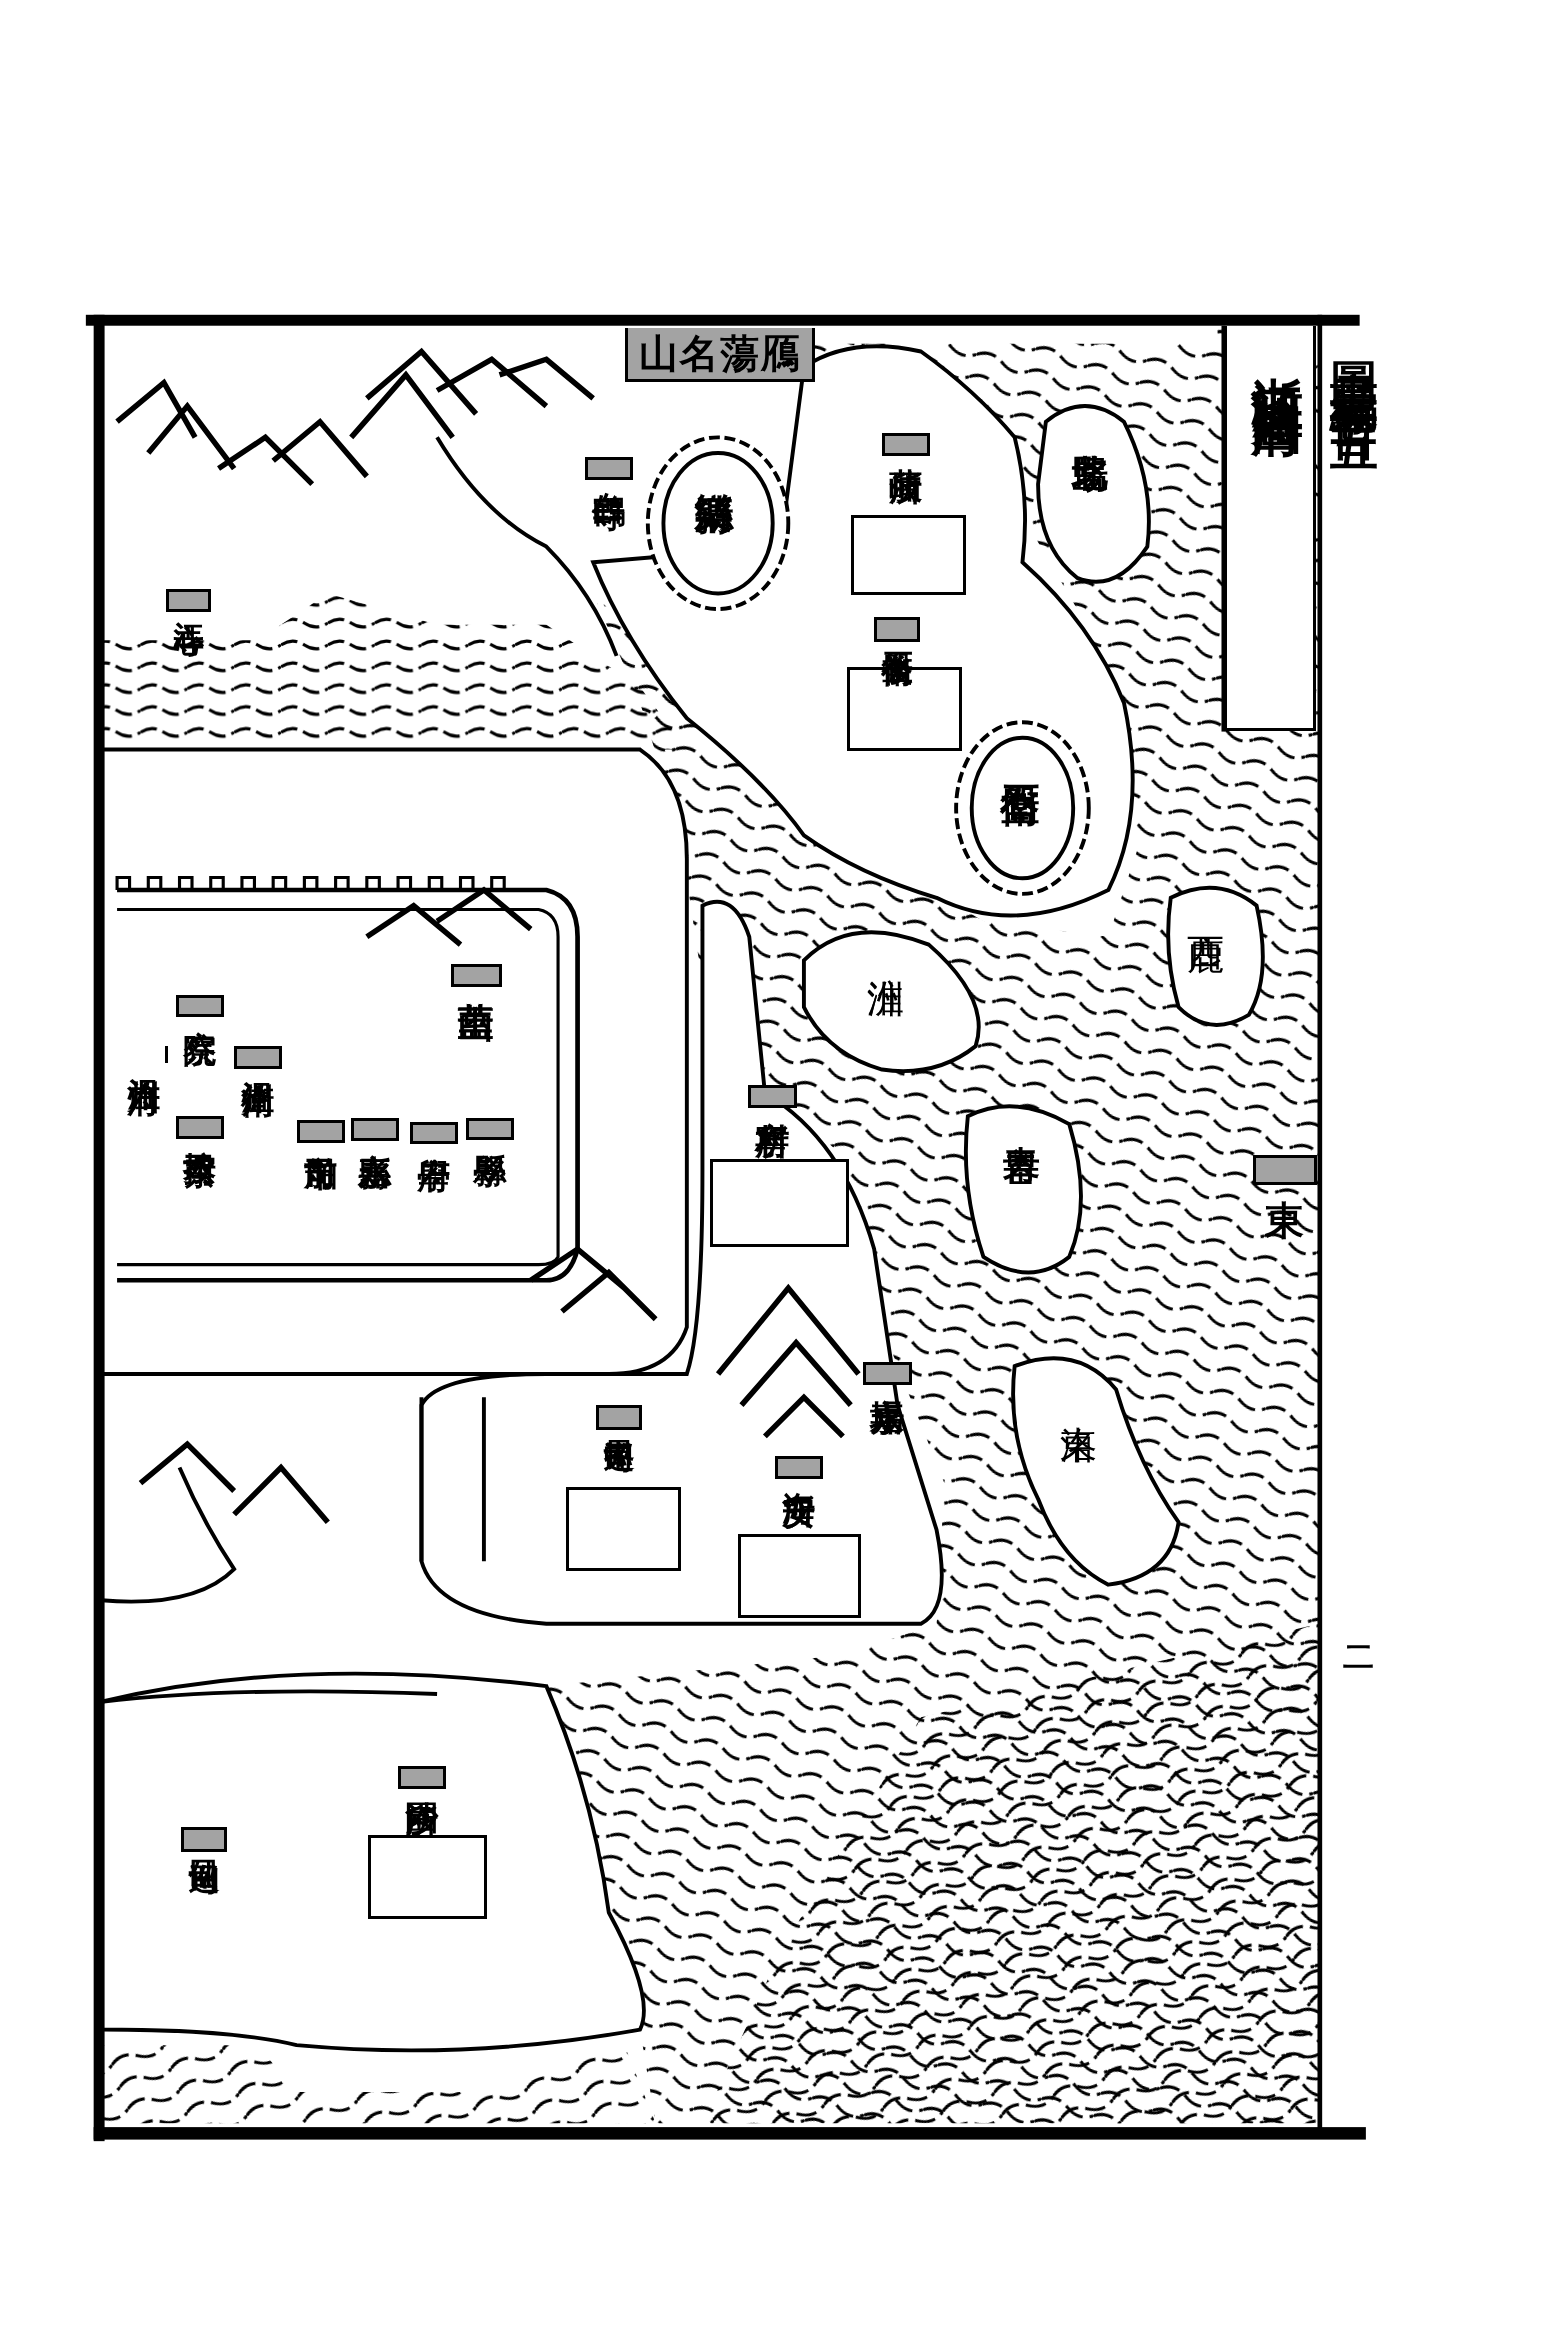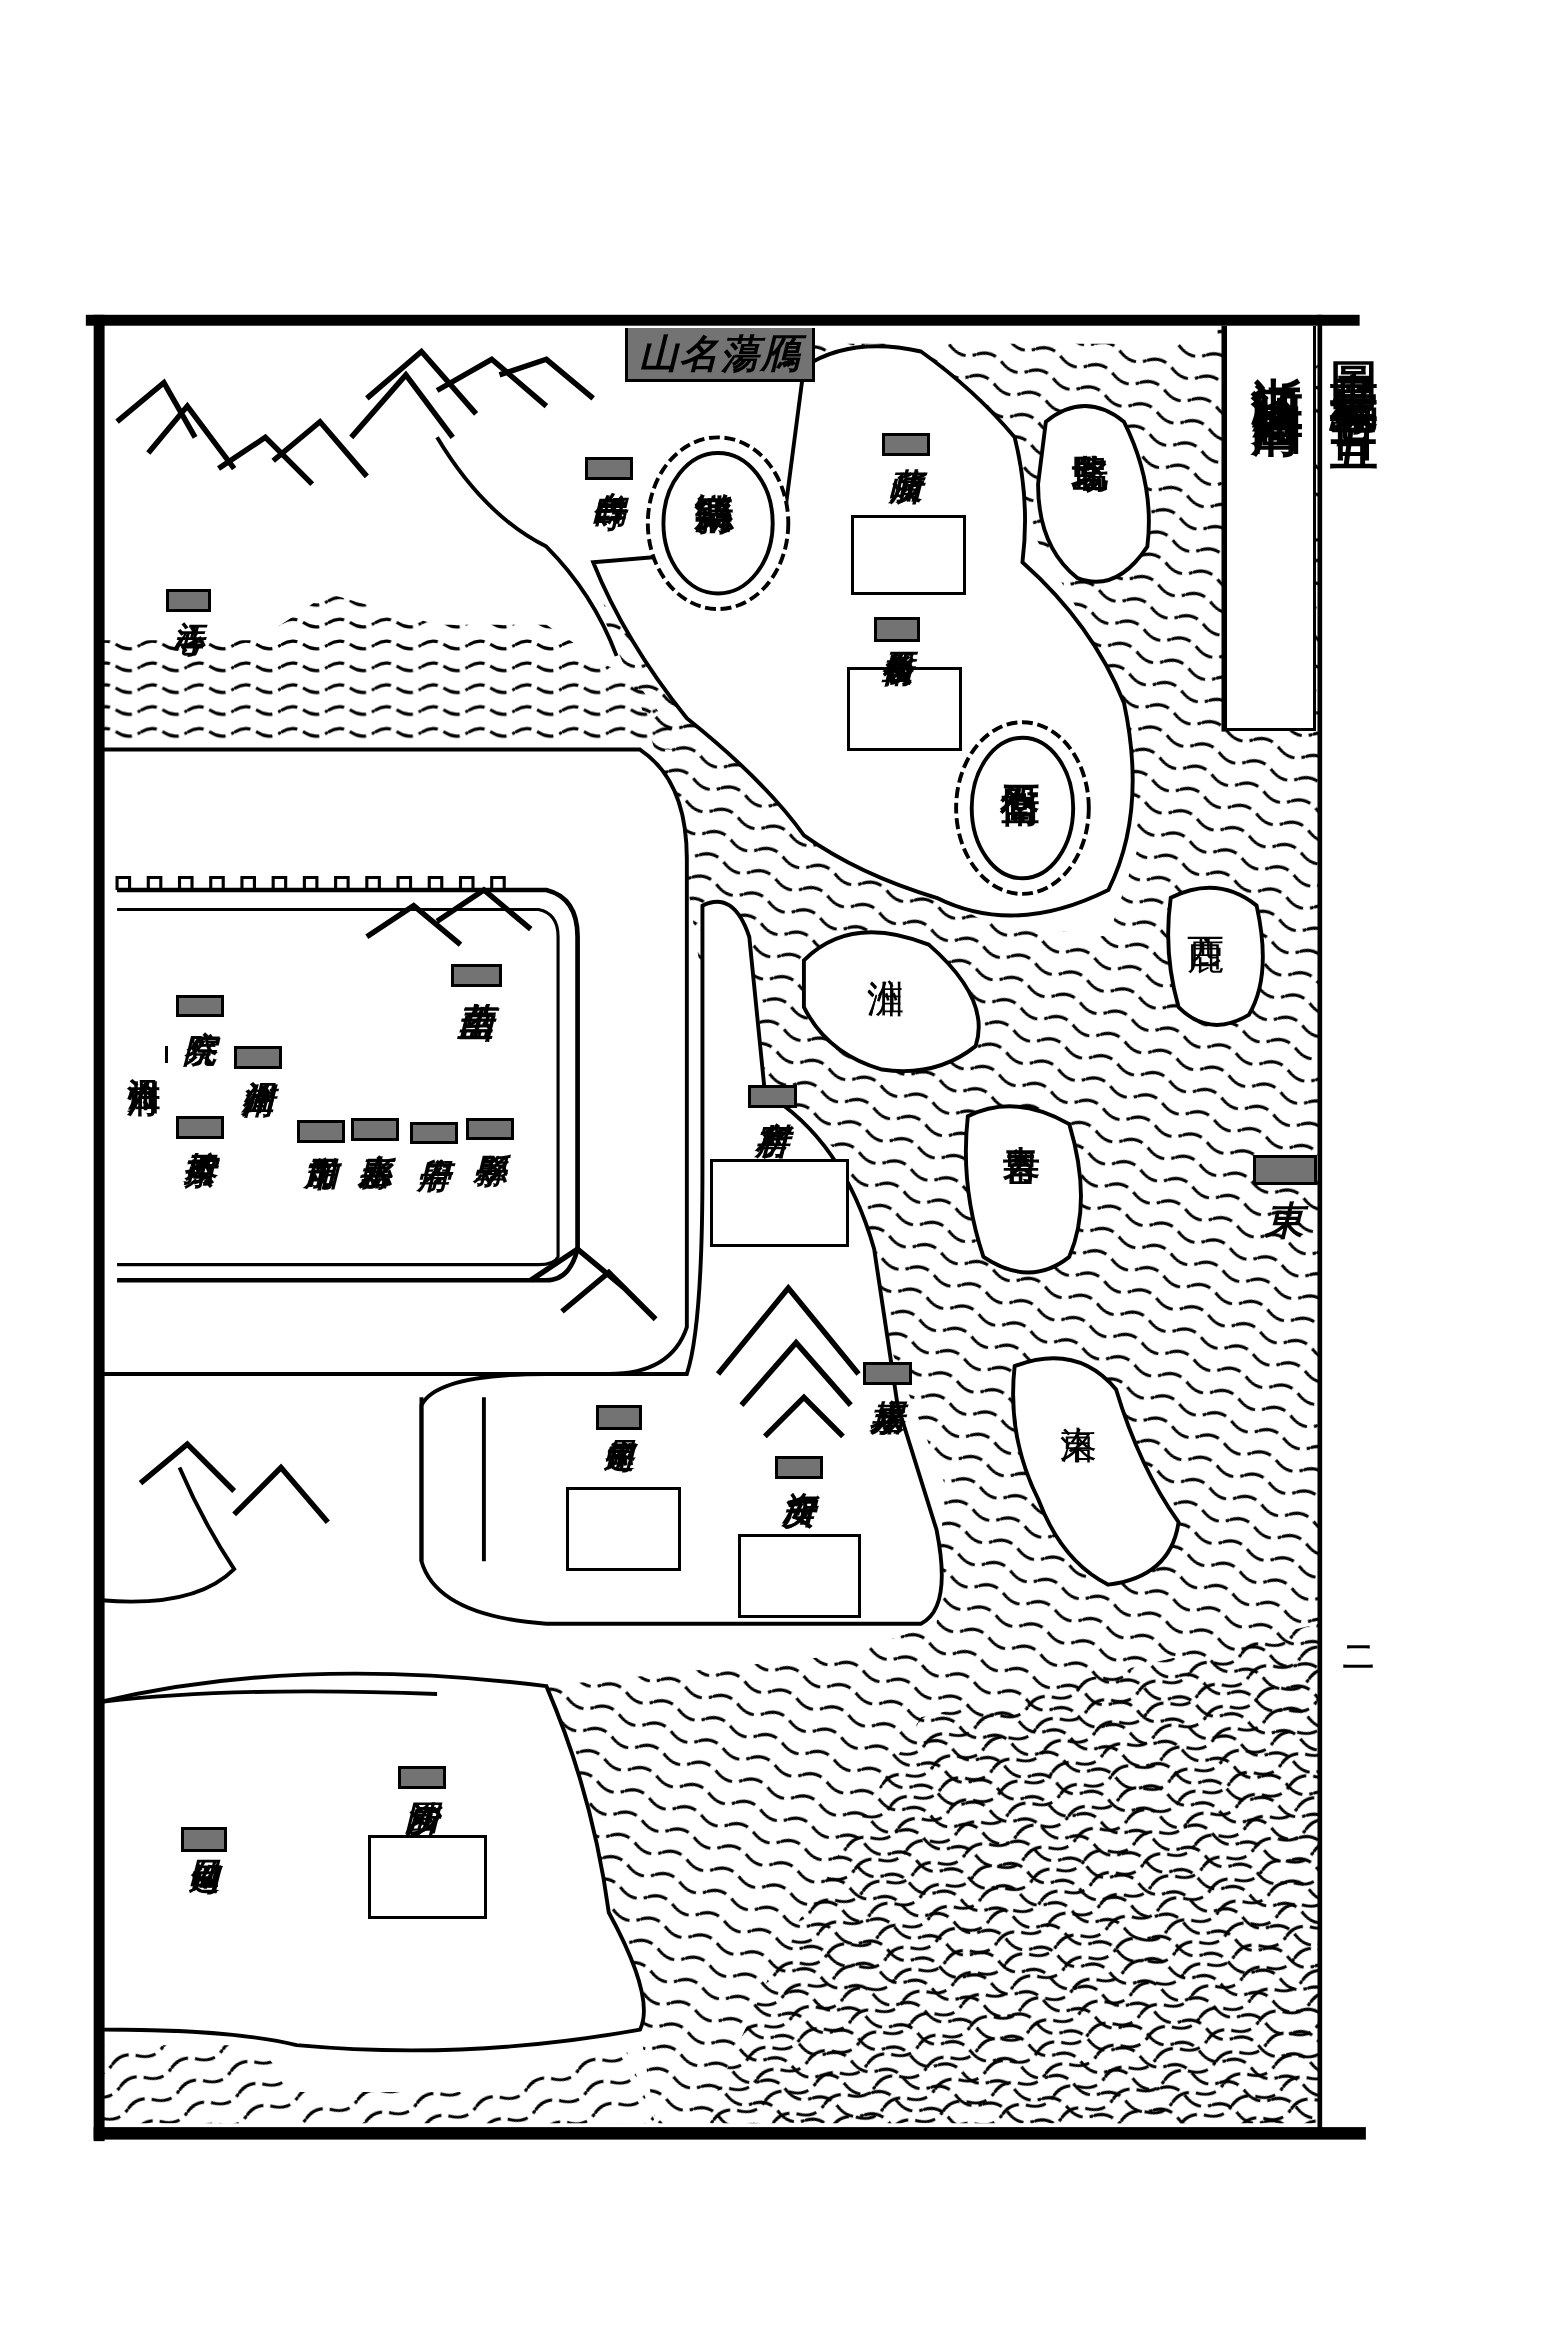--- a/index.html
+++ b/index.html
@@ -2,21 +2,21 @@
 <html style="font-size:12.5px"><head>
 <meta charset="utf-8">
 <style>
   html, body { margin: 0; padding: 0; background: #ffffff; }
   body { width: 1561px; height: 2342px; position: relative; overflow: hidden;
          font-family: "DejaVu Serif", "Liberation Serif", serif; color: #000; }
   #map-svg { position: absolute; left: 0; top: 0; width: 1561px; height: 2342px; }
   .lbl { position: absolute; writing-mode: vertical-rl; text-orientation: upright;
          font-family: "DejaVu Serif", "Liberation Serif", serif; font-weight: bold;
          color: #000; line-height: 1; letter-spacing: 1.6px; }
-  .boxed { border: 3.9px solid #000; background: #737373; padding: 6.2px 4.7px; font-style: italic; }
+  .boxed { border: 3.9px solid #000; background: #a3a3a3; padding: 6.2px 4.7px; }
   .title-box { border: 3.1px solid #000; border-top: none; background: #fff;
                font-size: 52px; padding: 9.4px 9.4px; letter-spacing: 6.2px; }
   .margin-text { font-size: 48px; letter-spacing: 11px; font-weight: bold; }
   .horiz { writing-mode: horizontal-tb; direction: rtl; unicode-bidi: bidi-override; }
   .fort { position: absolute; border: 3.9px solid #000; background: #fff; }
 </style>
 </head>
 <body>
 
 <svg id="map-svg" viewBox="0 0 2000 3000" xmlns="http://www.w3.org/2000/svg">

